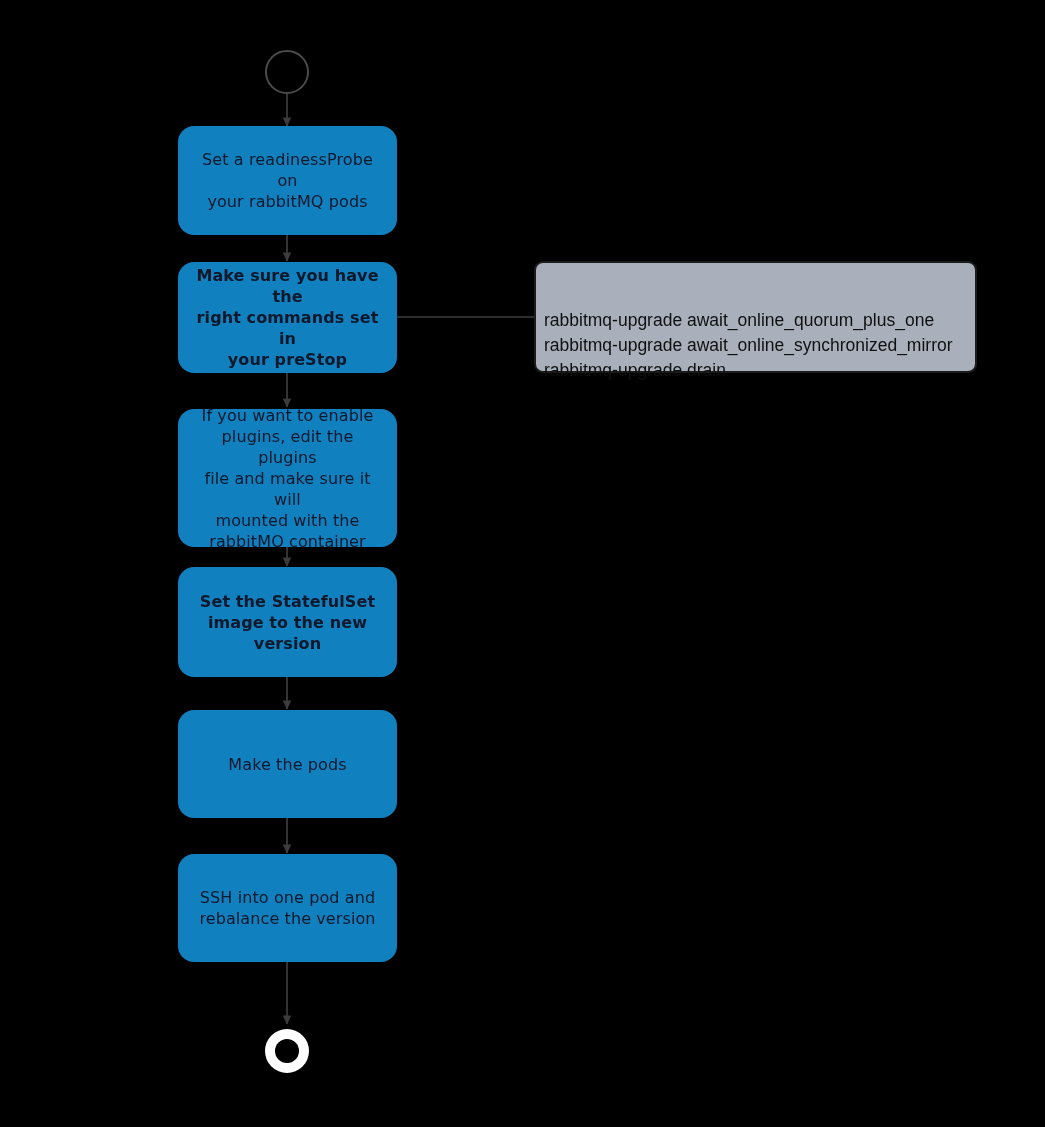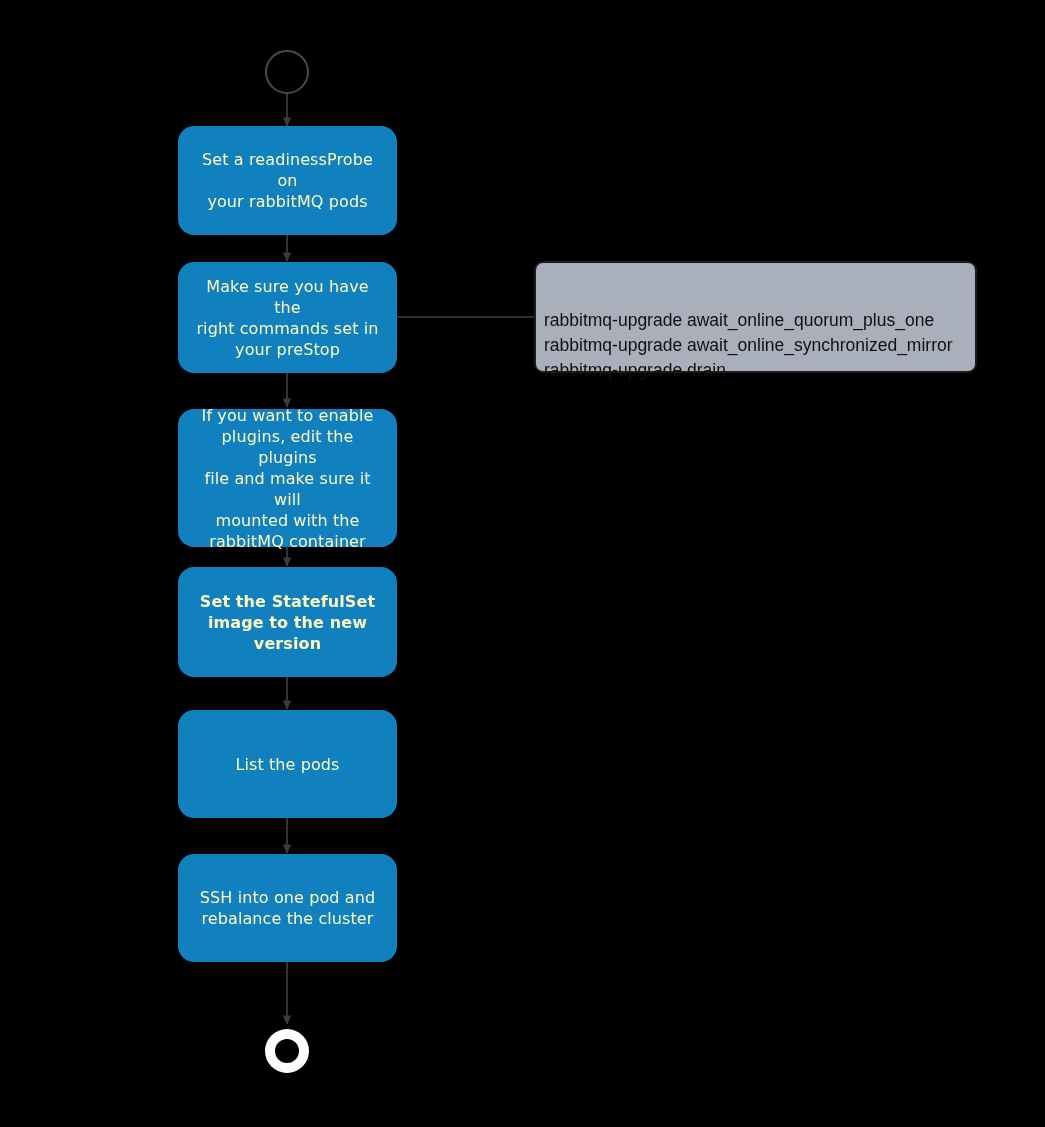--- a/index.html
+++ b/index.html
@@ -21,21 +21,21 @@
     width: 1045px;
     height: 1127px;
   }
 
   
   .node {
     position: absolute;
     box-sizing: border-box;
     background: #1080bf;
     border-radius: 16px;
-    color: #fef9c3;
+    color: #0f172a;
     display: flex;
     align-items: center;
     justify-content: center;
     text-align: center;
     font-size: 16px;
     line-height: 21px;
     letter-spacing: 0.1px;
     padding: 22px 16px;
   }
   .node .label {
@@ -120,21 +120,21 @@
     <line x1="397" y1="317" x2="534" y2="317" stroke="#5a5a5a" stroke-width="1.2"></line>
   </svg>
 
   <div class="start-node" style="left:265px; top:50px; width:44px; height:44px;"></div>
 
   <div class="node" style="left:178px; top:126px; width:219px; height:109px;">
     <span class="label">Set a readinessProbe on
 your rabbitMQ pods</span>
   </div>
 
-  <div class="node" style="left:178px; top:262px; width:219px; height:111px;">
+  <div class="node" style="left:178px; top:262px; width:219px; height:111px;font-weight:bold;">
     <span class="label">Make sure you have the
 right commands set in
 your preStop</span>
   </div>
 
   <div class="note" style="left:534px; top:261px; width:443px; height:112px;padding-left:8px;">
     <span>rabbitmq-upgrade await_online_quorum_plus_one
 rabbitmq-upgrade await_online_synchronized_mirror
 rabbitmq-upgrade drain</span>
   </div>
@@ -147,25 +147,25 @@
 rabbitMQ container</span>
   </div>
 
   <div class="node" style="left:178px; top:567px; width:219px; height:110px;font-weight:bold;">
     <span class="label">Set the StatefulSet
 image to the new
 version</span>
   </div>
 
   <div class="node" style="left:178px; top:710px; width:219px; height:108px;">
-    <span class="label">List the pods</span>
+    <span class="label">Make the pods</span>
   </div>
 
   <div class="node" style="left:178px; top:854px; width:219px; height:108px;">
     <span class="label">SSH into one pod and
-rebalance the cluster</span>
+rebalance the version</span>
   </div>
 
   <div class="end-node" style="left:265px; top:1029px; width:44px; height:44px;">
     <div class="inner" style="width:24px; height:24px;"></div>
   </div>
 
 </div>
 
 </body></html>

